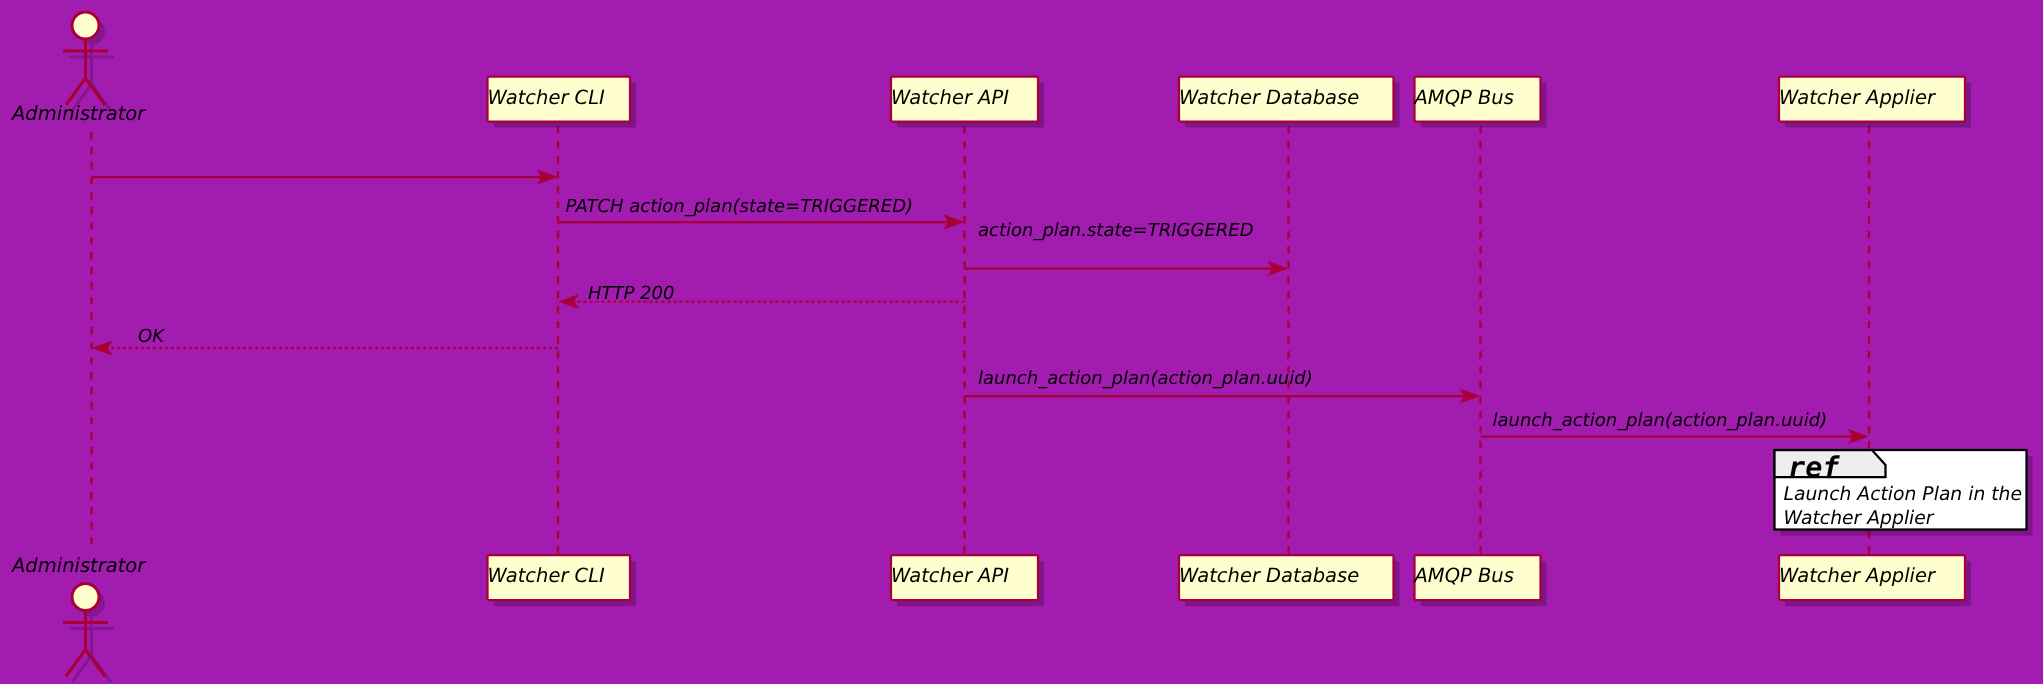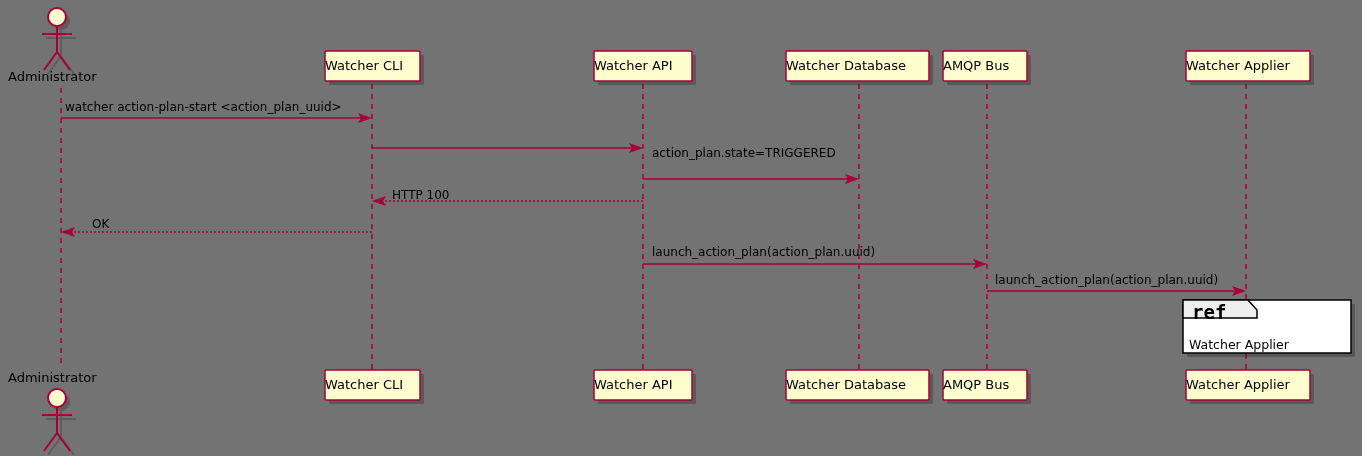--- a/index.html
+++ b/index.html
@@ -8,21 +8,22 @@
     background: #FFFFFF;
   }
   body {
     font-family: "DejaVu Sans", sans-serif;
   }
   #diagram {
     position: relative;
     width: 1362px;
     height: 456px;
     overflow: hidden;
-    background: #737373;
+    background: #a21caf;
+    font-style: italic;
   }
   #svg-layer {
     position: absolute;
     left: 0;
     top: 0;
     width: 1362px;
     height: 456px;
   }
   .lifeline {
     stroke: #A80036;
@@ -248,29 +249,30 @@
   <div class="lbl participant-label" style="left:786px; top:59px; width:143px;">Watcher Database</div>
   <div class="lbl participant-label" style="left:943px; top:59px; width:84px;">AMQP Bus</div>
   <div class="lbl participant-label" style="left:1186px; top:59px; width:124px;">Watcher Applier</div>
 
   <div class="lbl participant-label" style="left:325px; top:378px; width:95px;">Watcher CLI</div>
   <div class="lbl participant-label" style="left:594px; top:378px; width:98px;">Watcher API</div>
   <div class="lbl participant-label" style="left:786px; top:378px; width:143px;">Watcher Database</div>
   <div class="lbl participant-label" style="left:943px; top:378px; width:84px;">AMQP Bus</div>
   <div class="lbl participant-label" style="left:1186px; top:378px; width:124px;">Watcher Applier</div>
 
-  <div class="lbl message-label" style="left:65px; top:101px;">watcher action-plan-start &lt;action_plan_uuid&gt;</div>
-
+
+  <div class="lbl message-label" style="left:377px; top:131px;">PATCH action_plan(state=TRIGGERED)</div>
 
   <div class="lbl message-label" style="left:652px; top:147px;">action_plan.state=TRIGGERED</div>
 
-  <div class="lbl message-label" style="left:392px; top:189px;">HTTP 100</div>
+  <div class="lbl message-label" style="left:392px; top:189px;">HTTP 200</div>
 
   <div class="lbl message-label" style="left:92px; top:218px;">OK</div>
 
   <div class="lbl message-label" style="left:652px; top:246px;">launch_action_plan(action_plan.uuid)</div>
 
   <div class="lbl message-label" style="left:995px; top:274px;">launch_action_plan(action_plan.uuid)</div>
 
   <div class="lbl ref-title" style="left:1192px; top:303px;">ref</div>
+  <div class="lbl ref-body" style="left:1189px; top:321px;">Launch Action Plan in the</div>
   <div class="lbl ref-body" style="left:1189px; top:337px;">Watcher Applier</div>
 
 </div>
 
 </body></html>

